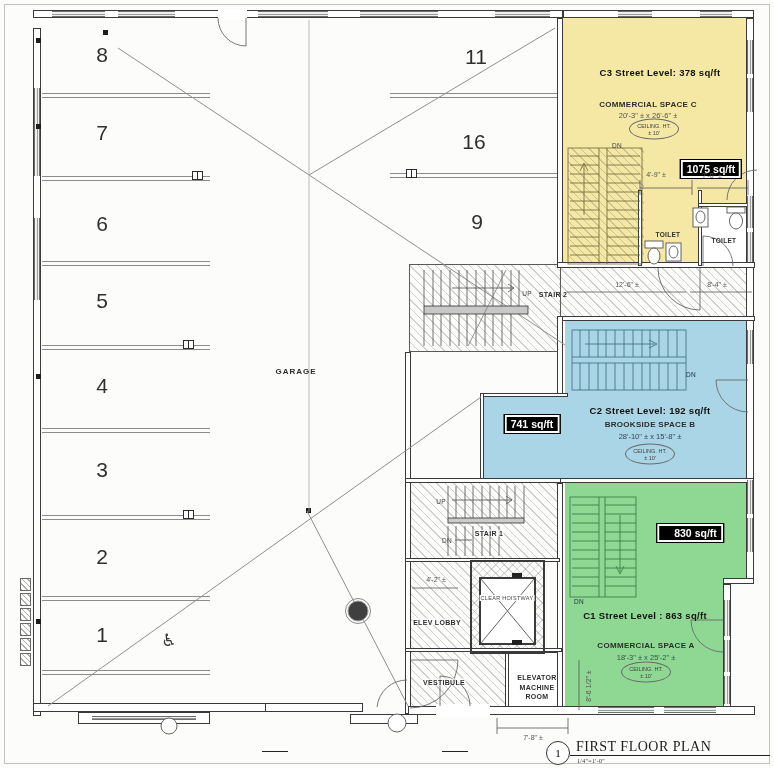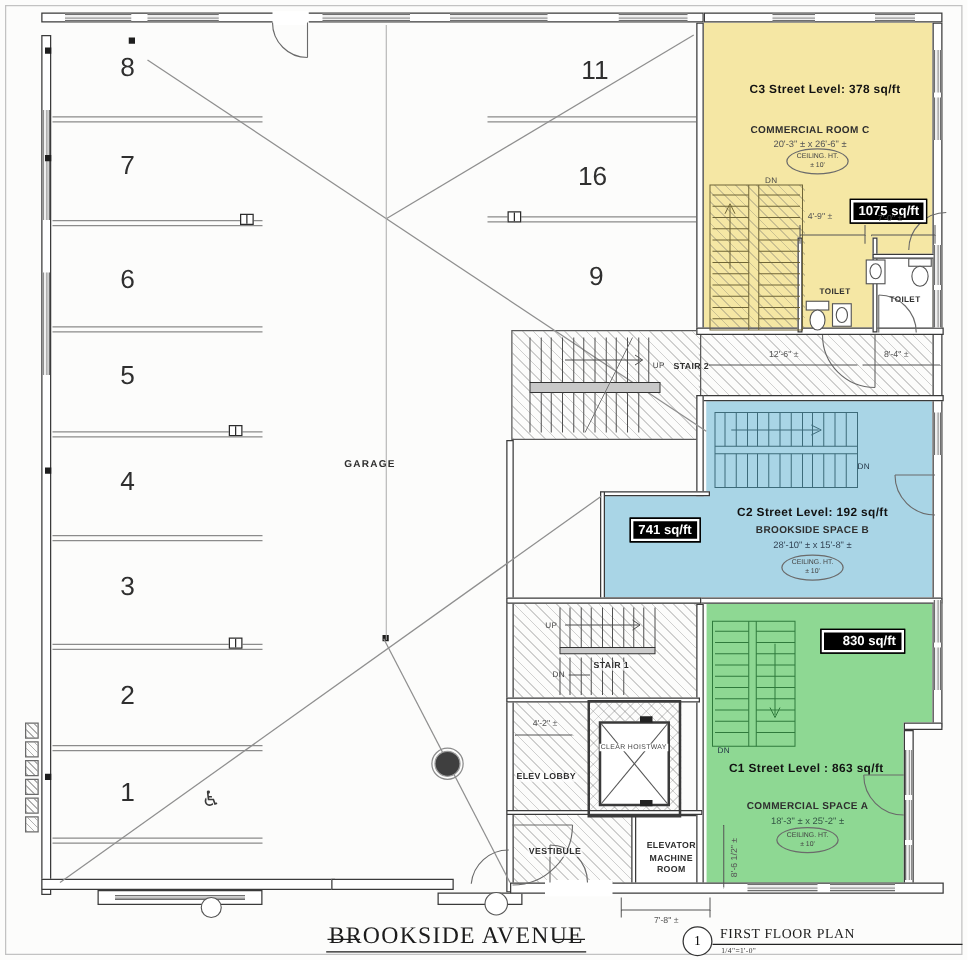--- a/index.html
+++ b/index.html
@@ -343,21 +343,21 @@
         <line x1="568" y1="718" x2="568" y2="734"></line>
       <line x1="579" y1="660" x2="579" y2="710" marker-start="url(#tk)" marker-end="url(#tk)"></line>
     </g>
     <g stroke="#555" stroke-width="0.9" fill="#fff">
       <circle cx="169" cy="726" r="8"></circle>
       <circle cx="397" cy="723" r="9"></circle>
     </g>
   </svg>
 
   <div class="lbl b" style="left:660px;top:72px;font-size:9.5px;color:#111;">C3 Street Level: 378 sq/ft</div>
-  <div class="lbl b" style="left:648px;top:104px;font-size:8px;">COMMERCIAL ROOM C</div>
+  <div class="lbl b" style="left:648px;top:104px;font-size:8px;">COMMERCIAL SPACE C</div>
   <div class="lbl dim" style="left:648px;top:115px;font-size:7.5px;">20'-3" ± x 26'-6" ±</div>
   <div class="oval" style="left:654px;top:129px;">
     <span>CEILING. HT.</span>
     <span>± 10'</span>
   </div>
   <div class="badge" style="left:711px;top:142px;margin-top:27px;">1075 sq/ft</div>
   <div class="lbl" style="left:617px;top:145px;font-size:6.5px;color:#444;">DN</div>
   <div class="lbl dim" style="left:656px;top:174px;">4'-9" ±</div>
   <div class="lbl dim" style="left:712px;top:175px;">7'-0" ±</div>
   <div class="lbl b" style="left:668px;top:234px;font-size:6.5px;">TOILET</div>
@@ -371,21 +371,21 @@
   <div class="lbl" style="left:691px;top:374px;font-size:6.5px;color:#234;">DN</div>
   <div class="lbl b" style="left:650px;top:410px;font-size:9.5px;color:#111;">C2 Street Level: 192 sq/ft</div>
   <div class="lbl b" style="left:650px;top:424px;font-size:8px;">BROOKSIDE SPACE B</div>
   <div class="lbl dim" style="left:650px;top:436px;font-size:7.5px;color:#345;">28'-10" ± x 15'-8" ±</div>
   <div class="oval" style="left:650px;top:454px;">
     <span>CEILING. HT.</span>
     <span>± 10'</span>
   </div>
   <div class="badge" style="left:532px;top:424px;">741 sq/ft</div>
 
-  <div class="badge" style="left:690px;top:513px;padding-left:17px;">830 sq/ft</div>
+  <div class="badge" style="left:690px;top:533px;padding-left:17px;">830 sq/ft</div>
   <div class="lbl" style="left:579px;top:601px;font-size:6.5px;color:#234;">DN</div>
   <div class="lbl b" style="left:645px;top:615px;font-size:9.5px;color:#111;">C1 Street Level : 863 sq/ft</div>
   <div class="lbl b" style="left:646px;top:645px;font-size:8px;">COMMERCIAL SPACE A</div>
   <div class="lbl dim" style="left:646px;top:657px;font-size:7.5px;color:#354;">18'-3" ± x 25'-2" ±</div>
   <div class="oval" style="left:646px;top:672px;">
     <span>CEILING. HT.</span>
     <span>± 10'</span>
   </div>
   <div class="lbl dim" style="left:588px;top:686px;transform:translate(-50%,-50%) rotate(-90deg);">8'-6 1/2" ±</div>
 
@@ -409,22 +409,21 @@
   <div class="lbl num" style="left:102px;top:386px;">4</div>
   <div class="lbl num" style="left:102px;top:470px;">3</div>
   <div class="lbl num" style="left:102px;top:557px;">2</div>
   <div class="lbl num" style="left:102px;top:635px;">1</div>
   <div class="lbl num" style="left:476px;top:57px;">11</div>
   <div class="lbl num" style="left:474px;top:142px;">16</div>
   <div class="lbl num" style="left:477px;top:222px;">9</div>
   <div class="lbl" style="left:169px;top:640px;font-size:17px;color:#3a3a3a;font-family:'DejaVu Sans',sans-serif;">♿</div>
 
   <div class="hline" style="left:262px;top:751px;width:26px;"></div>
-  <div class="lbl serif" style="left:365px;top:750px;font-size:19px;color:#1c1c1c;letter-spacing:1px;border-bottom:1.5px solid #1c1c1c;padding:0 2px 1px;">BROOKSIDE AVENUE</div>
   <div class="hline" style="left:442px;top:751px;width:26px;"></div>
   <div class="circ serif" style="left:558px;top:753px;">
       <span>1</span>
     </div>
-  <div class="lbl serif" style="left:576px;top:747px;transform:translate(0,-50%);font-size:11px;color:#1c1c1c;letter-spacing:.5px;">FIRST FLOOR PLAN</div>
+  <div class="lbl serif" style="left:576px;top:747px;transform:translate(0,-50%);font-size:14px;color:#1c1c1c;letter-spacing:.5px;">FIRST FLOOR PLAN</div>
   <div class="hline" style="left:570px;top:755px;width:200px;border-top-width:1px;"></div>
   <div class="lbl serif" style="left:577px;top:761px;transform:translate(0,-50%);font-size:6px;color:#333;">1/4"=1'-0"</div>
 
 </div>
 
 </body></html>

